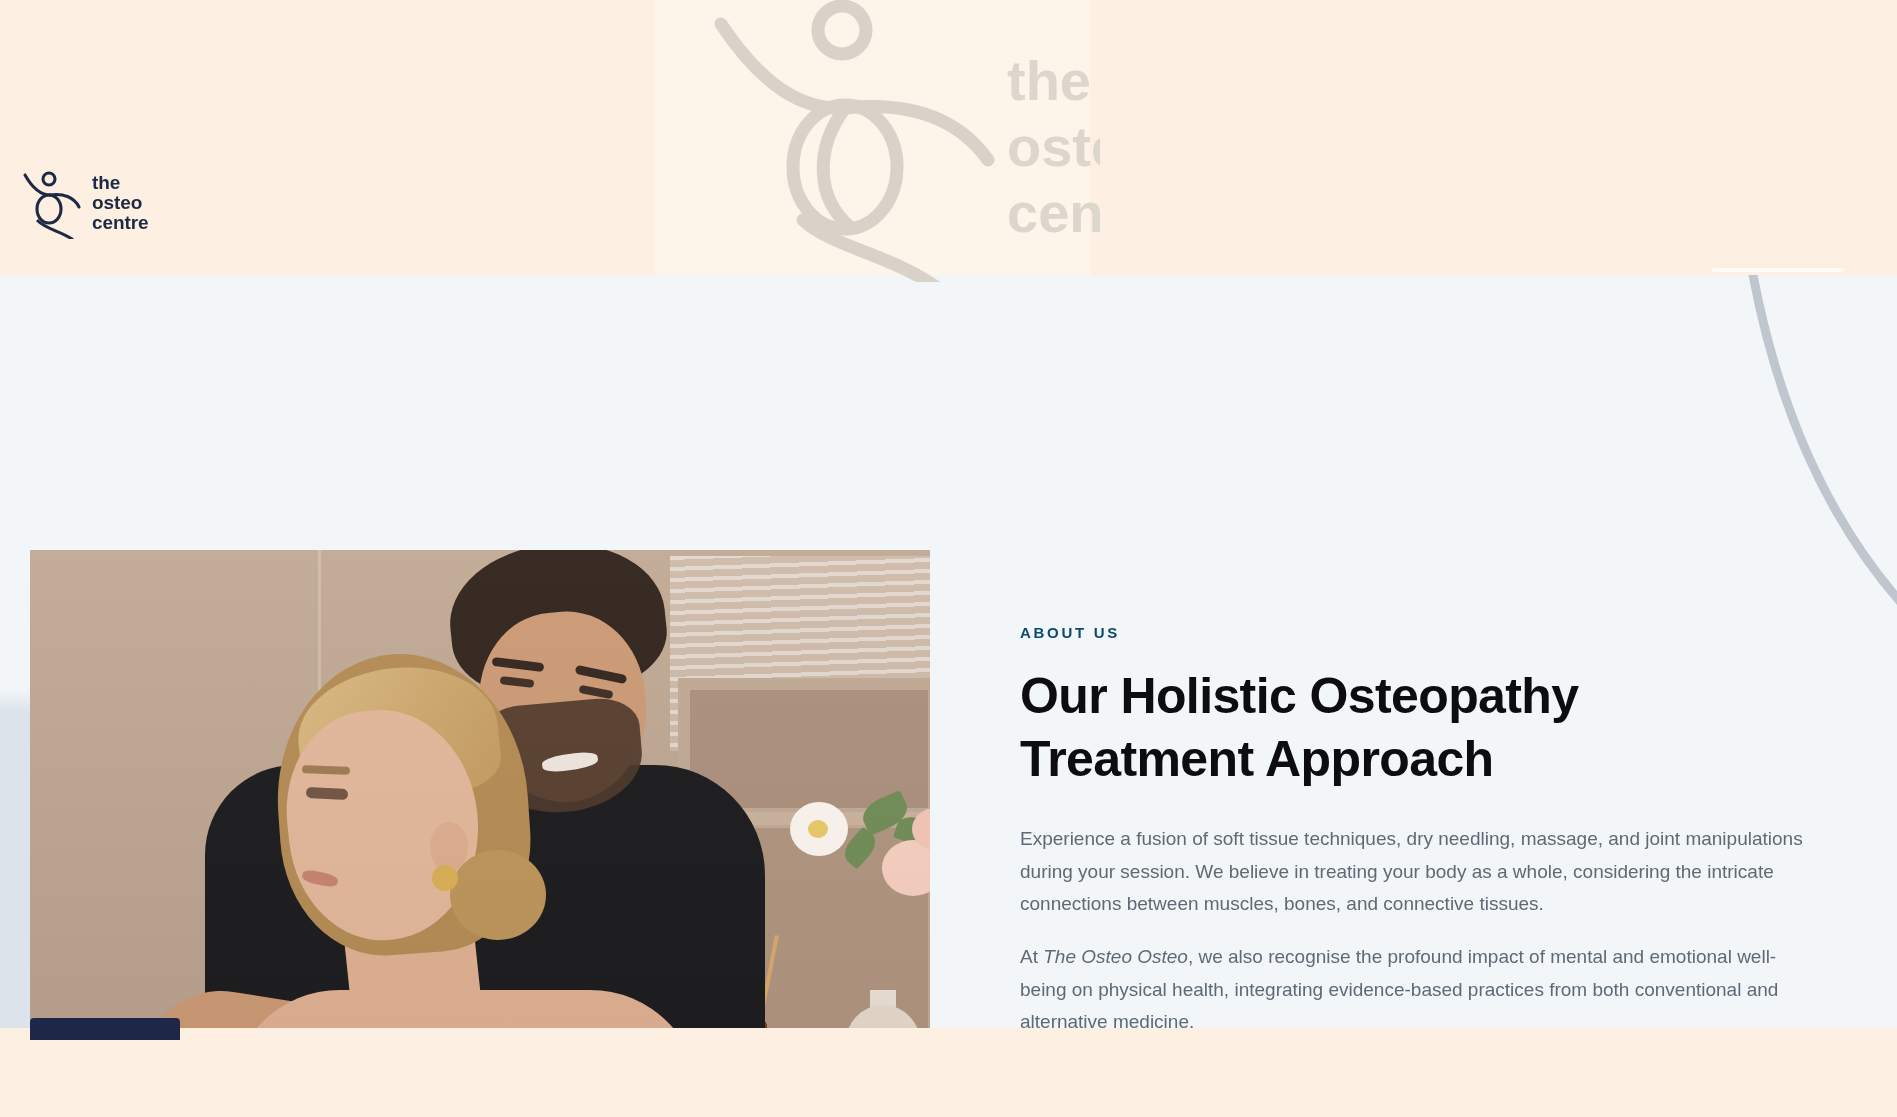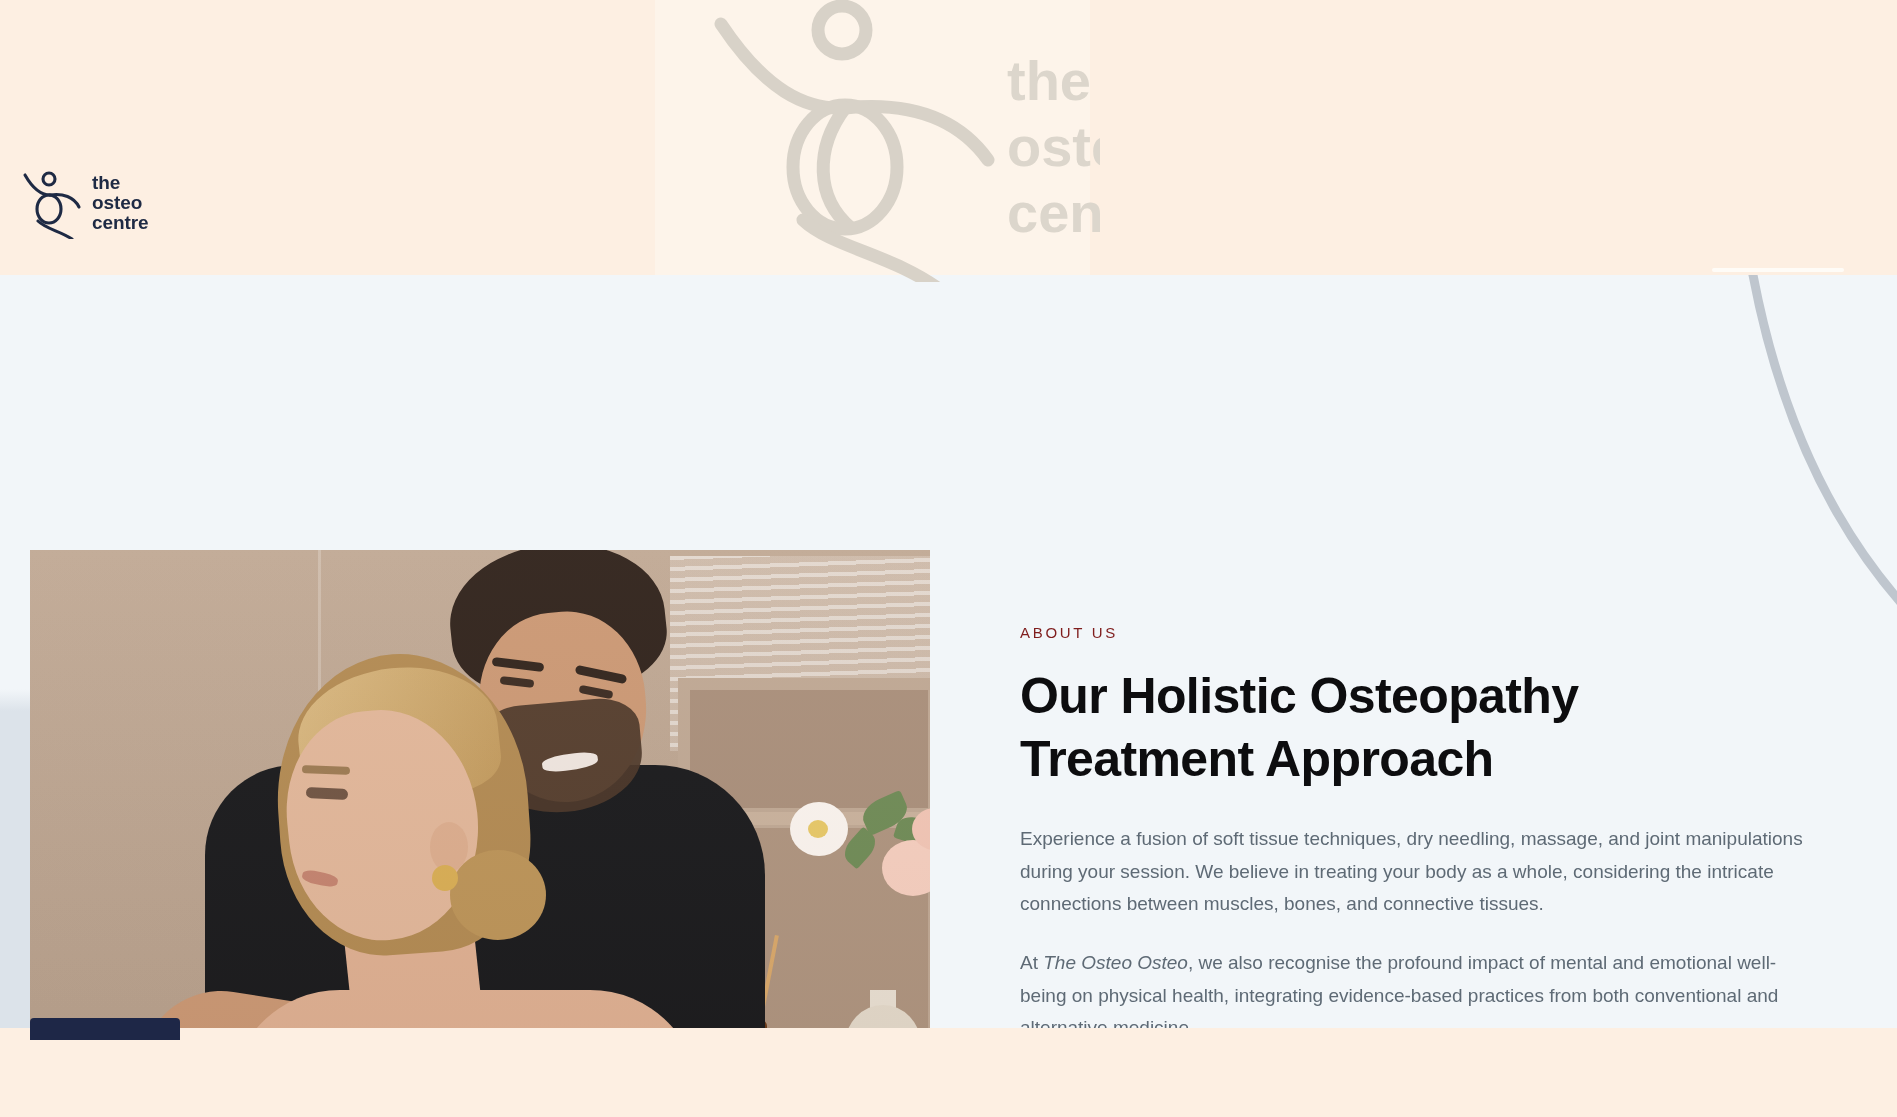--- a/index.html
+++ b/index.html
@@ -138,31 +138,31 @@
     background:#1E2747; border-radius:4px 4px 0 0; z-index:9;
   }
 
   
   .content {
     position:absolute; left:1020px; top:275px; width:810px; height:753px;
     z-index:10;
   }
   .eyebrow {
     margin-top:74px;
-    font-size:15px; font-weight:400; letter-spacing:2.7px;
-    color:#7f1d1d; text-transform:uppercase;
+    font-size:15px; font-weight:700; letter-spacing:2.7px;
+    color:#0c4a6e; text-transform:uppercase;
   }
   .headline {
     margin-top:24px;
     font-size:50px; font-weight:700; line-height:1.25;
     color:#0D0D0F; letter-spacing:-0.6px; max-width:720px;
   }
   .body-copy { margin-top:33px; max-width:790px; }
   .body-copy p {
-    font-size:19px; line-height:1.72; color:#5E6A75; margin-bottom:26px;
+    font-size:19px; line-height:1.72; color:#5E6A75; margin-bottom:20px;
   }
   .body-copy p:last-child { margin-bottom:0; }
   .body-copy em { font-style:italic; }
 
   
   .footer-band {
     position:absolute; left:0; top:1028px; width:1897px; height:89px;
     background:#FDEFE2; z-index:6;
   }
 </style>

